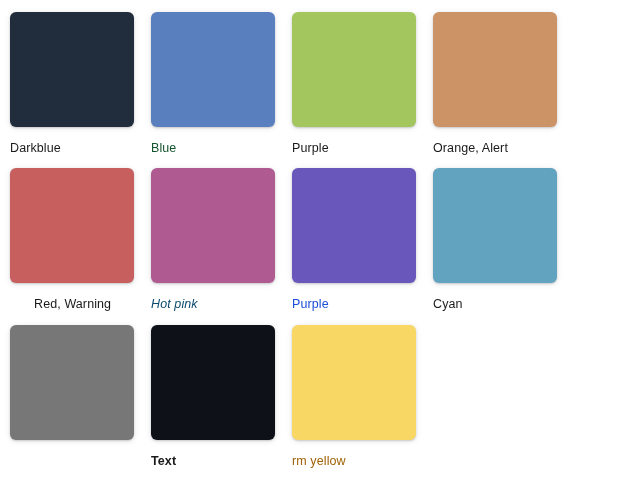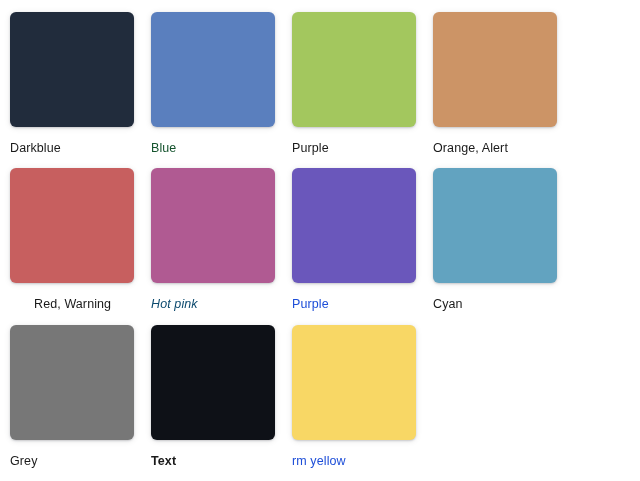--- a/index.html
+++ b/index.html
@@ -80,23 +80,22 @@
     <div class="swatch-cell">
       <div class="swatch-chip" style="background: rgb(106, 87, 187);"></div>
       <div class="swatch-label" style="color: #1d4ed8;">Purple</div>
     </div>
     <div class="swatch-cell">
       <div class="swatch-chip" style="background: rgb(98, 163, 192);"></div>
       <div class="swatch-label" style="color: rgb(26, 26, 26);">Cyan</div>
     </div>
     <div class="swatch-cell">
       <div class="swatch-chip" style="background: rgb(119, 119, 119);"></div>
-      <div class="swatch-label" style="color: rgb(26, 26, 26);">Grey</div>
     </div>
     <div class="swatch-cell">
       <div class="swatch-chip" style="background: rgb(14, 17, 23);"></div>
       <div class="swatch-label" style="color: rgb(26, 26, 26); font-weight: bold;">Text</div>
     </div>
     <div class="swatch-cell">
       <div class="swatch-chip" style="background: rgb(248, 215, 101);"></div>
-      <div class="swatch-label" style="color: #1d4ed8;">rm yellow</div>
+      <div class="swatch-label" style="color: #a16207;">rm yellow</div>
     </div>
   </div>
 
 </body></html>

